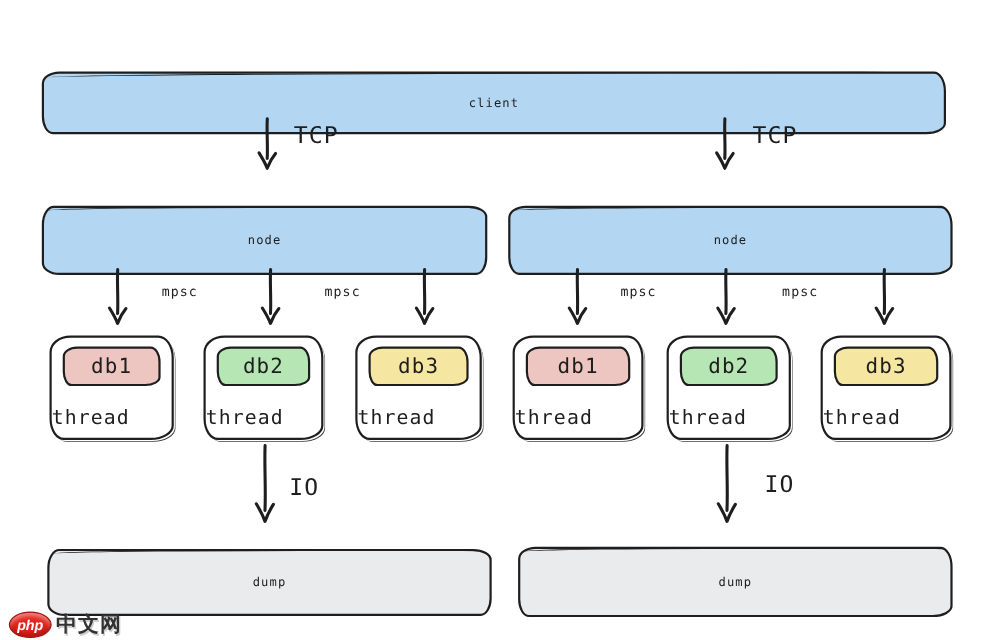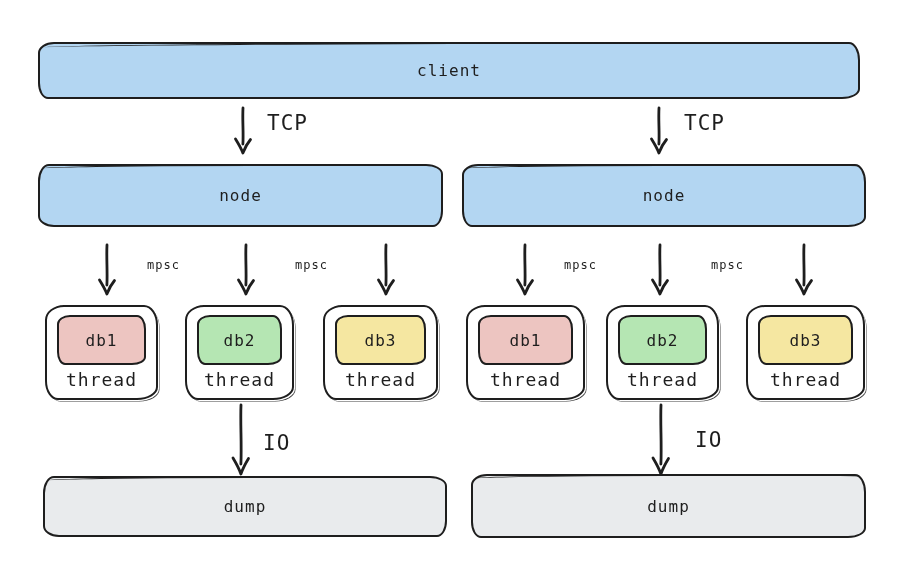--- a/index.html
+++ b/index.html
@@ -3,44 +3,45 @@
 <meta charset="utf-8">
 <style>
   html,body{margin:0;padding:0;background:#fff;}
   .stage{
     position:relative;width:913px;height:582px;background:#ffffff;overflow:hidden;
     font-family:"DejaVu Sans Mono","Liberation Mono",monospace;color:#1e1e1e;
   }
   .box{
     position:absolute;border:2.6px solid #1e1e1e;
     display:flex;align-items:center;justify-content:center;
-    font-size:16px;letter-spacing:1px;box-sizing:border-box;
+    font-size:11px;letter-spacing:1px;box-sizing:border-box;
     border-radius:16px 11px 18px 10px / 11px 18px 10px 16px;
+    margin-top:23px;
   }
   
   .box::before{
     content:"";position:absolute;left:4px;right:5px;top:-1px;height:4px;
     border-top:1.8px solid #1e1e1e;border-radius:60%/100%;
     transform:rotate(-0.25deg);pointer-events:none;
   }
   .box.alt{border-radius:11px 17px 10px 16px / 17px 10px 16px 11px;}
   .thread{
     position:absolute;border:2.6px solid #1e1e1e;background:#fff;box-sizing:border-box;
     border-radius:19px 14px 21px 13px / 15px 20px 13px 19px;
     box-shadow:1.5px 1.5px 0 -0.5px #fff, 2.5px 2.5px 0 -1px rgba(30,30,30,.85);
   }
   .db{
-    position:absolute;left:10px;right:10px;top:8px;height:50px;
+    position:absolute;left:10px;right:10px;top:8px;height:36px;
     border:2.4px solid #1e1e1e;box-sizing:border-box;
     display:flex;align-items:center;justify-content:center;
-    font-size:16px;letter-spacing:1px;
+    font-size:19px;letter-spacing:1px;
     border-radius:13px 9px 14px 8px / 9px 14px 8px 13px;
   }
   .tlabel{
-    position:absolute;left:0;right:0;top:62px;text-align:center;
+    position:absolute;left:0;right:0;top:62px;text-align:left;
     font-size:18px;letter-spacing:1px;
   }
   .lbl{position:absolute;font-size:21px;letter-spacing:1px;white-space:nowrap;}
   .lbl.small{font-size:12px;}
   .arrow{position:absolute;}
   .watermark{
     position:absolute;left:8px;top:555px;display:flex;align-items:center;gap:4px;
     font-family:"Liberation Sans","DejaVu Sans",sans-serif;
   }
   .php-badge{
@@ -141,14 +142,18 @@
 
   <svg class="arrow" style="left:647px;top:403px;" width="28" height="74" viewBox="0 0 28 74">
     <path d="M14 2 C13.2 20 14.8 40 13.9 61" fill="none" stroke="#1e1e1e" stroke-width="2.8" stroke-linecap="round"></path>
     <path d="M6 55 C9 60 12.2 66 13.9 71 C15.6 66 18.8 60 21.5 55.5" fill="none" stroke="#1e1e1e" stroke-width="2.8" stroke-linecap="round" stroke-linejoin="round"></path>
   </svg>
   <span class="lbl" style="left:695px;top:428px;">IO</span>
 
   <div class="box alt" style="left: 43px; top: 476px; width: 404px; height: 61px; background-color: rgb(233, 235, 237);">dump</div>
   <div class="box" style="left: 471px; top: 474px; width: 395px; height: 64px; background-color: rgb(233, 235, 237);">dump</div>
 
+  <div class="watermark">
+    <span class="php-badge" style="background-color: rgb(226, 37, 28);">php</span>
+    <span class="wm-text">中文网</span>
+  </div>
 
 </div>
 
 </body></html>

